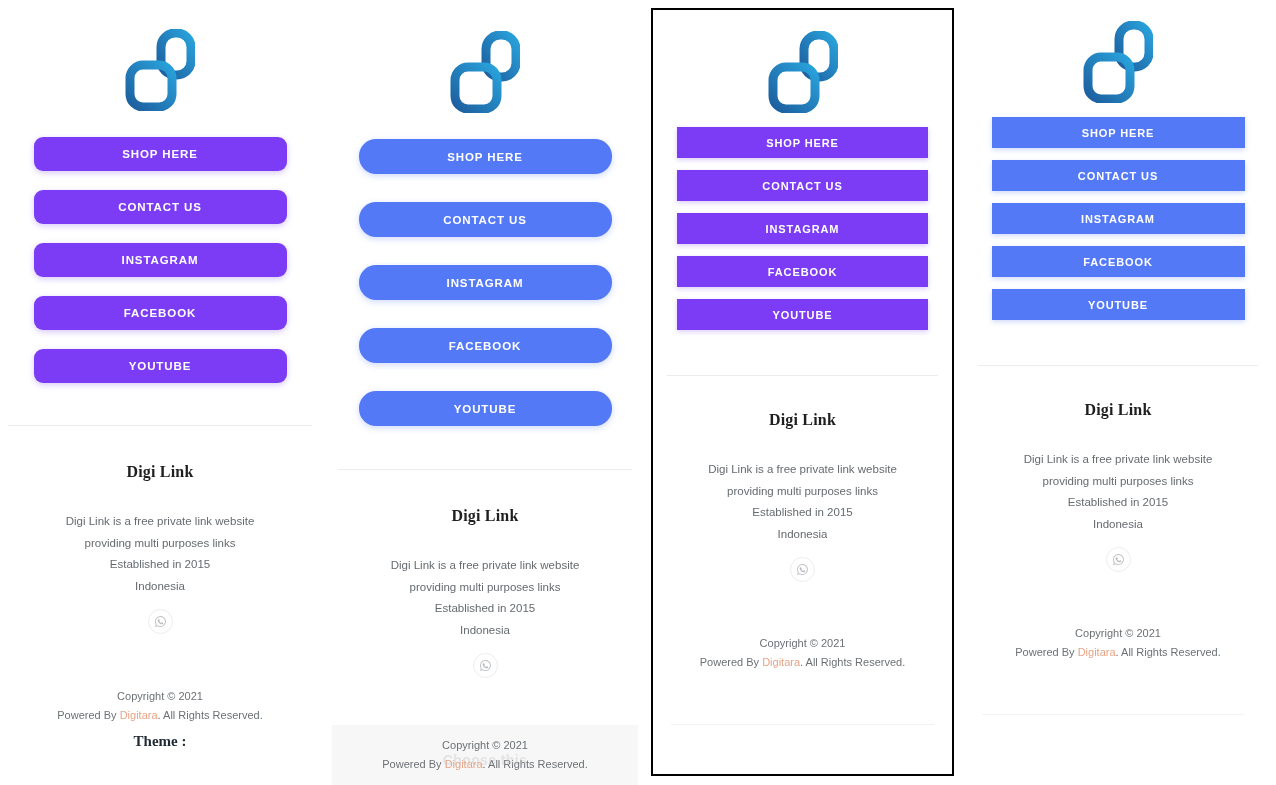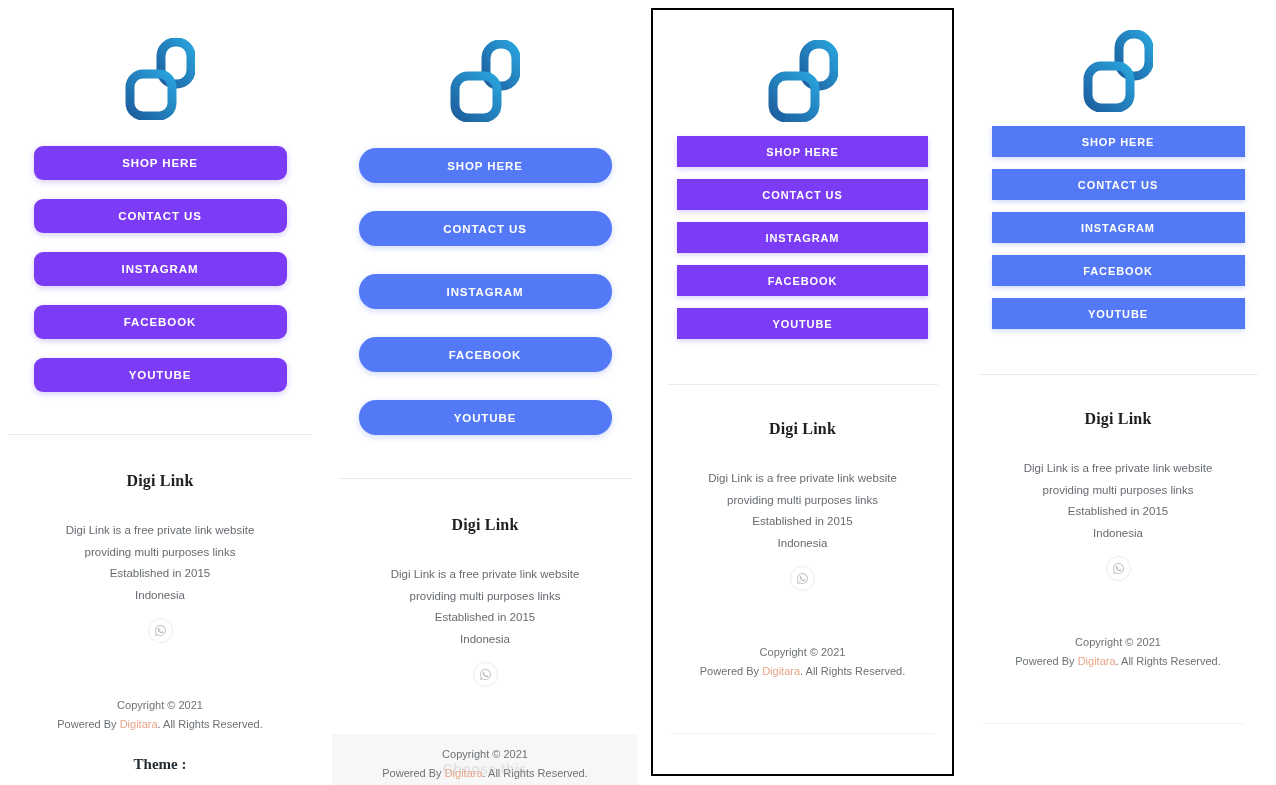--- a/index.html
+++ b/index.html
@@ -26,21 +26,21 @@
   .panel.p1 { left: 0;    width: 320px; }
   .panel.p2 { left: 320px; width: 330px; }
   .panel.p3 { left: 651px; width: 303px; top: 8px; height: 768px;
               border: 2px solid #000000; }
   .panel.p4 { left: 960px; width: 316px; }
 
   .panel-inner {
     position: relative;
     width: 100%;
     height: 100%;
-    padding-top: 16px;
+    padding-top: 7px;
   }
 
   
   .logo-wrap {
     display: flex;
     justify-content: center;
     align-items: center;
   }
   .p1 .logo-wrap { padding-top: 22px; }
   .p2 .logo-wrap { padding-top: 24px; }
@@ -187,21 +187,21 @@
   .foot-rule {
     height: 1px;
     background: #f2f2f2;
     border: 0;
   }
   .p3 .foot-rule { margin: 52px 18px 0 18px; }
   .p4 .foot-rule { margin: 52px 22px 0 22px; width: 262px; background: #f4f4f4; }
 
   
   .theme-caption {
-    margin-top: 22px;
+    margin-top: 8px;
     text-align: center;
     font-family: "Liberation Serif", serif;
     font-weight: bold;
     font-size: 15px;
     color: #1f2a33;
   }
 </style>
 </head>
 <body>
 

